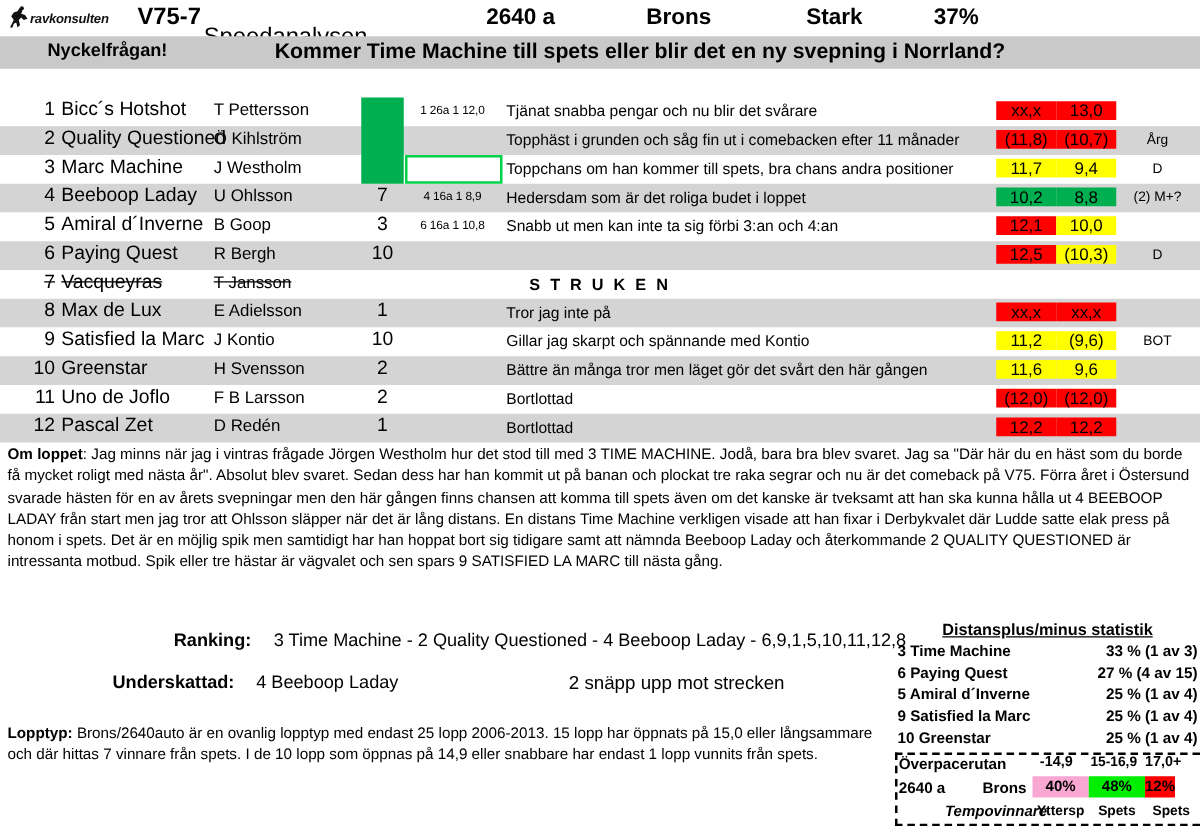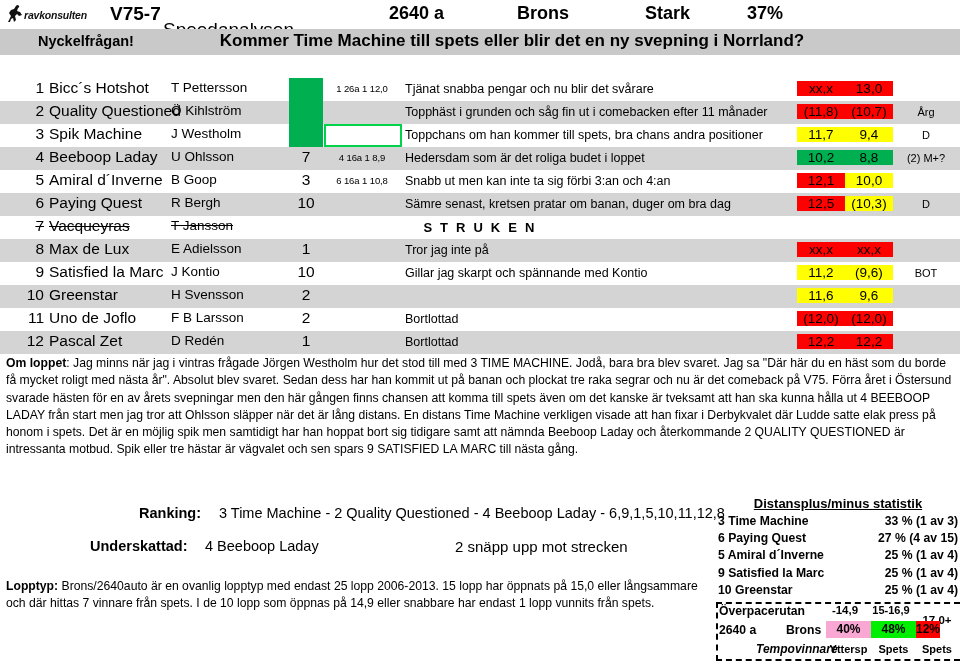--- a/index.html
+++ b/index.html
@@ -213,21 +213,21 @@
     position: absolute; left: 716px; top: 602px; width: 244px; height: 59px;
     border: 2px dashed #000;
     border-right: none;
   }
   .over-label {
     position: absolute; left: 719px; top: 604px;
     font-size: 12.2px; font-weight: bold;
   }
   .over-h1 { position: absolute; left: 824px; top: 604px; font-size: 11.5px; font-weight: bold; text-align: center; width: 42px;}
   .over-h2 { position: absolute; left: 866px; top: 604px; font-size: 11px; font-weight: bold; text-align: center; width: 50px;}
-  .over-h3 { position: absolute; left: 916px; top: 604px; font-size: 11.5px; font-weight: bold; text-align: center; width: 42px; margin-top: 10px;}
+  .over-h3 { position: absolute; left: 916px; top: 604px; font-size: 11.5px; font-weight: bold; width: 42px;}
 
   .over-dist { position: absolute; left: 719px; top: 623px; font-size: 12.2px; font-weight: bold; }
   .over-class { position: absolute; left: 786px; top: 623px; font-size: 12.2px; font-weight: bold; }
   .pct-cell {
     position: absolute; top: 621px; height: 17px;
     font-size: 12px; font-weight: bold;
     text-align: center; line-height: 17px;
   }
   .pct1 { left: 826px; width: 45px; background: #f9a8d4; }
   .pct2 { left: 871px; width: 45px; background: #00ee00; }
@@ -293,21 +293,21 @@
         <span class="c-driver">Ö Kihlström</span>
         <span class="c-ipct">11</span>
         <span class="c-spets"></span>
         <span class="c-komm">Topphäst i grunden och såg fin ut i comebacken efter 11 månader</span>
         <span class="c-s1000 fill-red">(11,8)</span>
         <span class="c-s500 fill-red">(10,7)</span>
         <span class="c-notera">Årg</span>
       </div>
       <div class="row white" style="top: 124px;">
         <span class="c-num">3</span>
-        <span class="c-horse">Spik Machine</span>
+        <span class="c-horse">Marc Machine</span>
         <span class="c-driver">J Westholm</span>
         <span class="c-ipct">48</span>
         <span class="c-spets">7 26a 1 10,2</span>
         <span class="c-komm">Toppchans om han kommer till spets, bra chans andra positioner</span>
         <span class="c-s1000 fill-yellow">11,7</span>
         <span class="c-s500 fill-yellow">9,4</span>
         <span class="c-notera">D</span>
       </div>
       <div class="row alt" style="top: 147px;">
         <span class="c-num">4</span>
@@ -330,21 +330,20 @@
         <span class="c-s1000 fill-red">12,1</span>
         <span class="c-s500 fill-yellow">10,0</span>
         <span class="c-notera"></span>
       </div>
       <div class="row alt" style="top: 193px;">
         <span class="c-num">6</span>
         <span class="c-horse">Paying Quest</span>
         <span class="c-driver">R Bergh</span>
         <span class="c-ipct">10</span>
         <span class="c-spets"></span>
-        <span class="c-komm">Sämre senast, kretsen pratar om banan, duger om bra dag</span>
         <span class="c-s1000 fill-red">12,5</span>
         <span class="c-s500 fill-yellow">(10,3)</span>
         <span class="c-notera">D</span>
       </div>
       <div class="row white" style="top: 216px;">
         <span class="c-num strike">7</span>
         <span class="c-horse strike">Vacqueyras</span>
         <span class="c-driver strike">T Jansson</span>
         <span class="c-ipct"></span>
         <span class="c-spets"></span>
@@ -374,20 +373,21 @@
         <span class="c-s1000 fill-yellow">11,2</span>
         <span class="c-s500 fill-yellow">(9,6)</span>
         <span class="c-notera">BOT</span>
       </div>
       <div class="row alt" style="top: 285px;">
         <span class="c-num">10</span>
         <span class="c-horse">Greenstar</span>
         <span class="c-driver">H Svensson</span>
         <span class="c-ipct">2</span>
         <span class="c-spets"></span>
+        <span class="c-komm">Bättre än många tror men läget gör det svårt den här gången</span>
         <span class="c-s1000 fill-yellow">11,6</span>
         <span class="c-s500 fill-yellow">9,6</span>
         <span class="c-notera"></span>
       </div>
       <div class="row white" style="top: 308px;">
         <span class="c-num">11</span>
         <span class="c-horse">Uno de Joflo</span>
         <span class="c-driver">F B Larsson</span>
         <span class="c-ipct">2</span>
         <span class="c-spets"></span>

